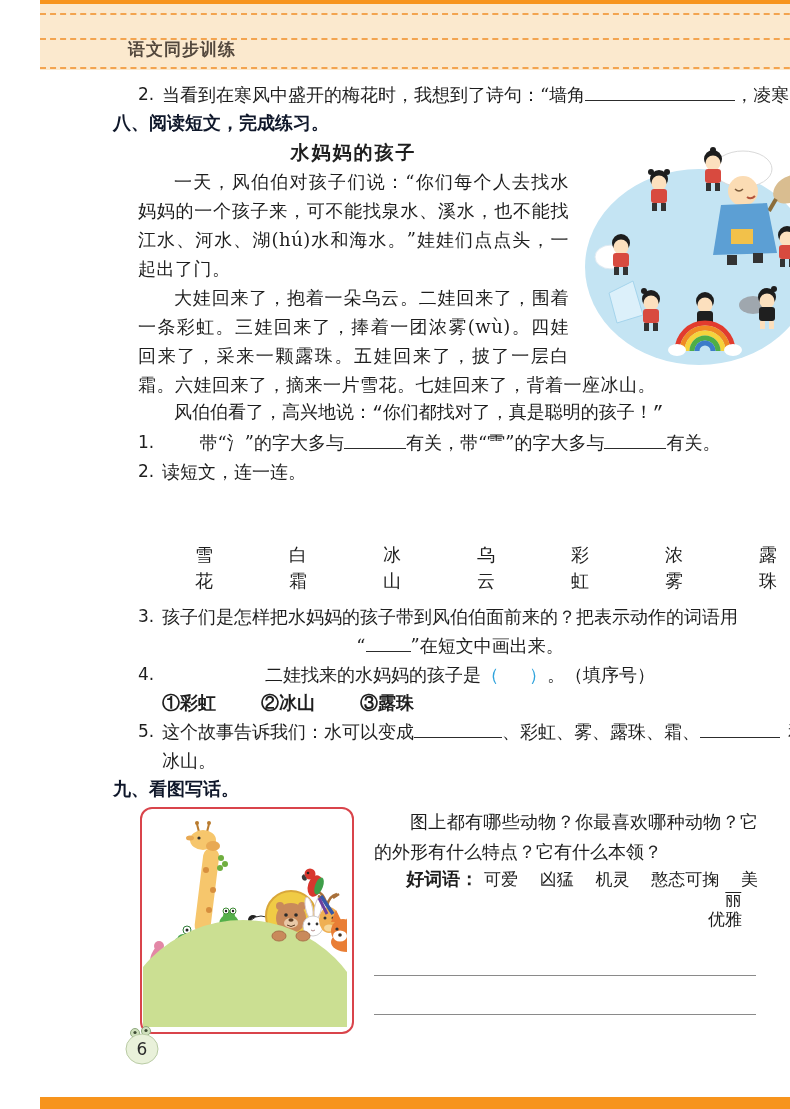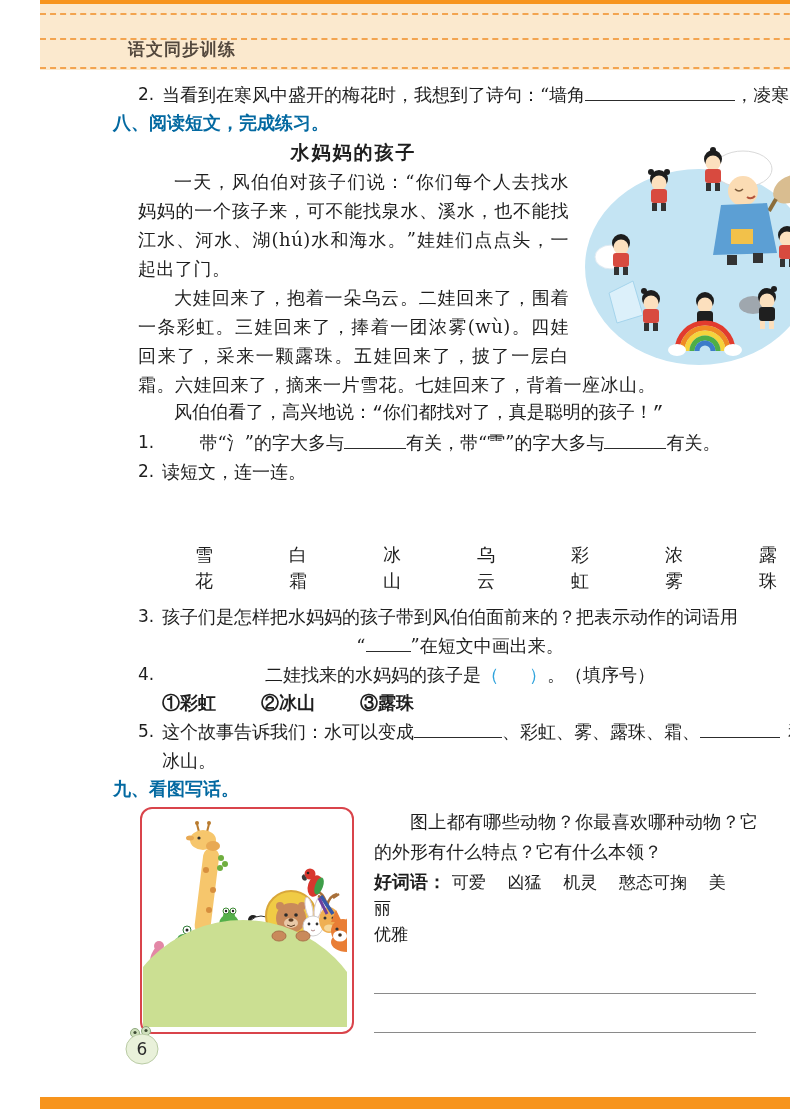--- a/index.html
+++ b/index.html
@@ -9,21 +9,21 @@
   .top-bar{position:absolute;top:0;left:0;width:790px;height:4px;background:#F7941D;}
   .band{position:absolute;top:4px;left:0;width:790px;height:66px;background:#FBE9CE;}
   .band .dash{position:absolute;left:0;right:0;border-top:2px dashed #F3A44F;}
   .band .d1{top:9px;} .band .d2{top:34px;} .band .d3{top:63px;}
   .band-right{position:absolute;top:0;right:0;width:5px;height:70px;background:#F7941D;}
   .header-title{position:absolute;left:88px;top:37px;font-family:"DejaVu Sans","Liberation Sans",sans-serif;
         font-weight:bold;font-size:17px;line-height:24px;color:#53483D;letter-spacing:1px;}
   
   .content{position:absolute;top:80px;left:73px;width:645px;}
   .sec-heading{font-family:"DejaVu Sans","Liberation Sans",sans-serif;font-weight:bold;
-        font-size:18px;line-height:28px;color:#0369a1;}
+        font-size:18px;line-height:28px;color:#0f172a;}
   .q{display:flex;align-items:flex-start;margin-left:25px;}
   .qnum{flex:none;width:24px;font-family:"DejaVu Sans","Liberation Sans",sans-serif;font-size:17px;}
   .qbody{flex:1;min-width:0;}
   .qline{white-space:nowrap;text-align:center;}
   .blank{display:inline-block;border-bottom:1px solid #2c2c2c;height:15px;vertical-align:baseline;}
   .w45{width:45px;} .w62{width:62px;} .w80{width:80px;} .w88{width:88px;}
   .w118{width:118px;} .w140{width:150px;} .w230{width:230px;}
   
   .q2top-l2{margin-left:112px;}
   
@@ -42,21 +42,21 @@
   .blue{color:#2FA3DC;}
   .paren-gap{display:inline-block;width:30px;}
   .opt-row{display:flex;line-height:28px;font-weight:bold;}
   .opt{margin-right:45px;}
   
   .sec9{display:flex;margin-top:4px;}
   .pic-box{flex:none;width:208px;height:221px;border:2px solid #D9444B;border-radius:12px;
            background:#fff;margin-left:27px;overflow:hidden;padding:1px;}
   .right-col{flex:1;margin-left:20px;min-width:0;}
   .prompt{margin:0;text-indent:2em;text-align:justify;line-height:30px;}
-  .goodwords{margin-top:2px;line-height:26px;}
+  .goodwords{margin-top:2px;line-height:19px;text-align:right;}
   .gw-label{font-family:"DejaVu Sans","Liberation Sans",sans-serif;font-weight:bold;}
   .gw{margin-right:16px;font-size:17px;}
   .wline{height:0;border-bottom:1.5px solid #8a8a8a;margin-right:2px;}
   .wl1{margin-top:46px;} .wl2{margin-top:38px;}
   
   .frog-badge{position:absolute;left:83px;top:1024px;width:40px;height:42px;}
   .bottom-bar{position:absolute;left:0;bottom:0;width:790px;height:12px;background:#F7941D;}
 </style>
 </head>
 <body>

